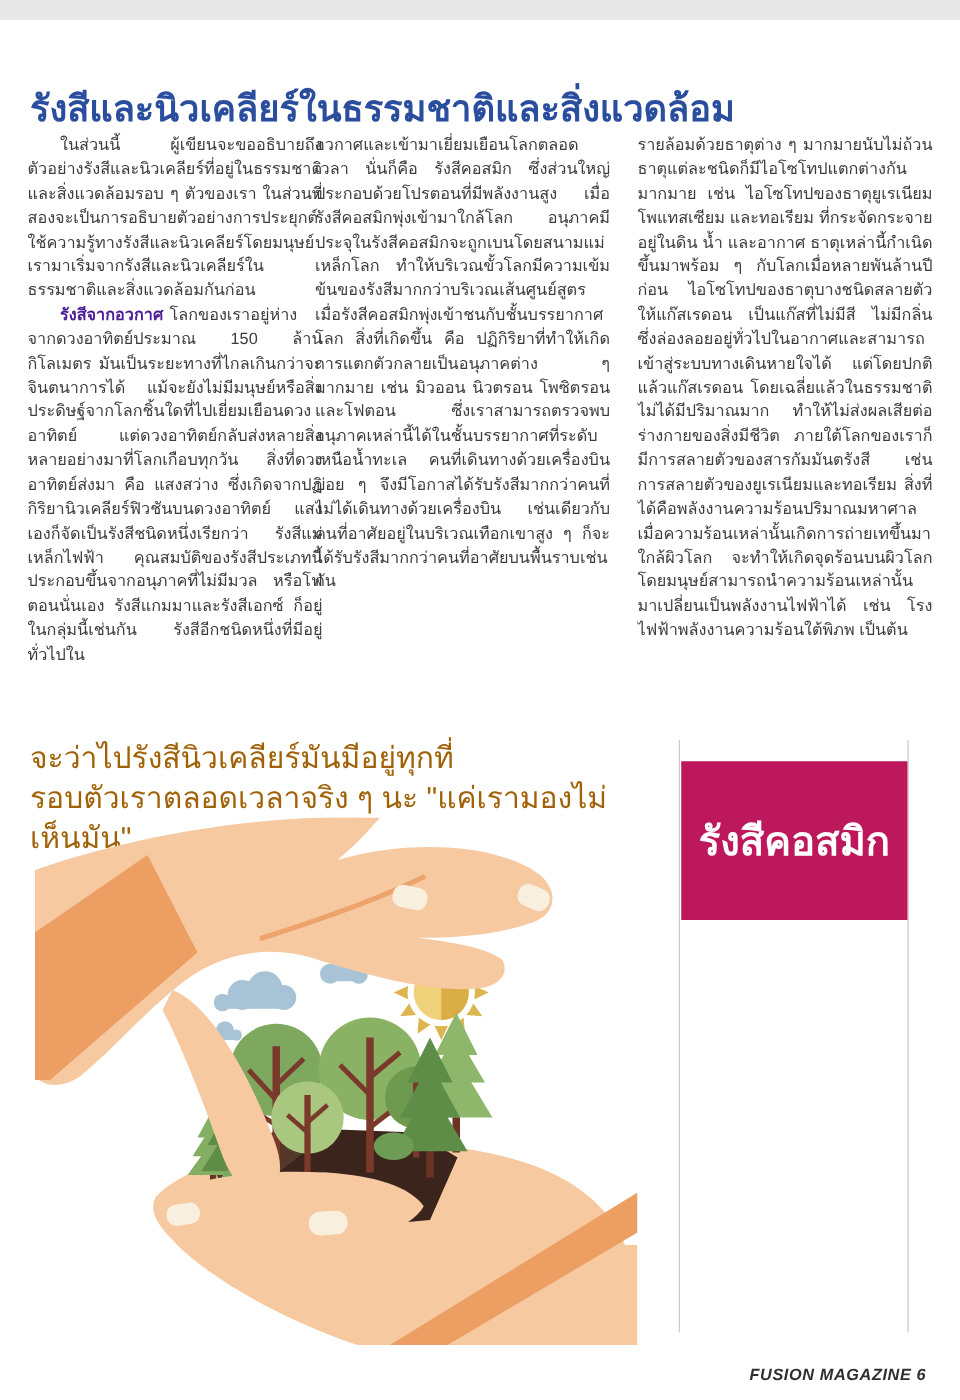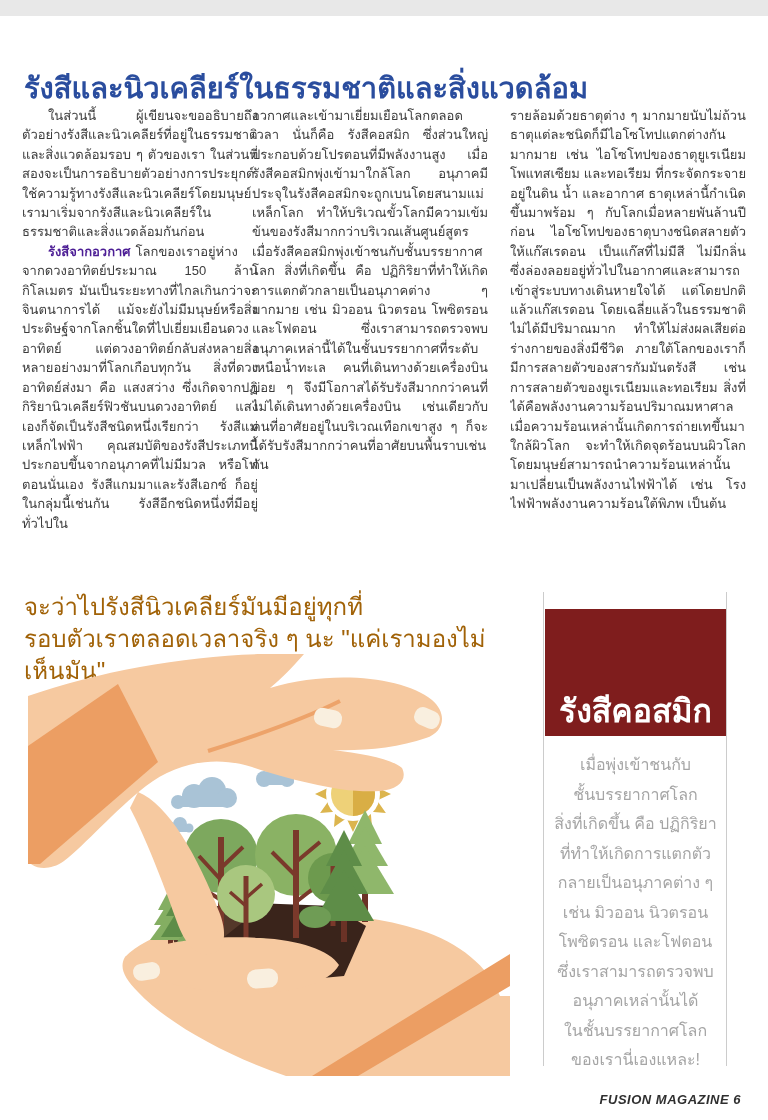--- a/index.html
+++ b/index.html
@@ -27,21 +27,21 @@
     position:absolute; left:24px; top:575px; width:480px;
     font-size:24px; line-height:32px; color:#a16207; white-space:pre-line;
   }
   .side-rule {
     position:absolute; top:576px; width:1px; height:474px; background:#cccccc;
   }
   .rule-left  { left:543px; }
   .rule-right { left:726px; }
   .cosmic-box {
     position:absolute; left:545px; top:593px; width:181px; height:127px;
-    background:#7f1d1d; display:flex; align-items:flex-end; justify-content:center;
+    background:#be185d; display:flex; align-items:center; justify-content:center;
   }
   .cosmic-title { color:#ffffff; font-size:32px; font-weight:bold; }
   .sidebar-body {
     position:absolute; left:543px; top:734px; width:185px;
     text-align:center; font-size:16px; line-height:29.5px;
     color:#a5a5a5; white-space:pre-line;
   }
   .page-footer {
     position:absolute; right:27px; top:1076px;
     font-size:13px; font-weight:bold; font-style:italic;
@@ -72,31 +72,20 @@
   <div class="pull-quote">จะว่าไปรังสีนิวเคลียร์มันมีอยู่ทุกที่
 รอบตัวเราตลอดเวลาจริง ๆ นะ "แค่เรามองไม่เห็นมัน"</div>
 
   <div class="side-rule rule-left"></div>
   <div class="side-rule rule-right"></div>
 
   <div class="cosmic-box">
     <span class="cosmic-title">รังสีคอสมิก</span>
   </div>
 
-  <div class="sidebar-body">เมื่อพุ่งเข้าชนกับ
-ชั้นบรรยากาศโลก
-สิ่งที่เกิดขึ้น คือ ปฏิกิริยา
-ที่ทำให้เกิดการแตกตัว
-กลายเป็นอนุภาคต่าง ๆ
-เช่น มิวออน นิวตรอน
-โพซิตรอน และโฟตอน
-ซึ่งเราสามารถตรวจพบ
-อนุภาคเหล่านั้นได้
-ในชั้นบรรยากาศโลก
-ของเรานี่เองแหละ!</div>
 
   <div class="page-footer">FUSION MAGAZINE 6</div>
 
   <svg class="illustration" viewBox="0 0 482 422">
 
     <g fill="#a9c3d6">
       <circle cx="150" cy="148" r="7"></circle>
         <circle cx="166" cy="142" r="12"></circle>
         <circle cx="184" cy="137" r="14"></circle>
         <circle cx="199" cy="144" r="10"></circle>

